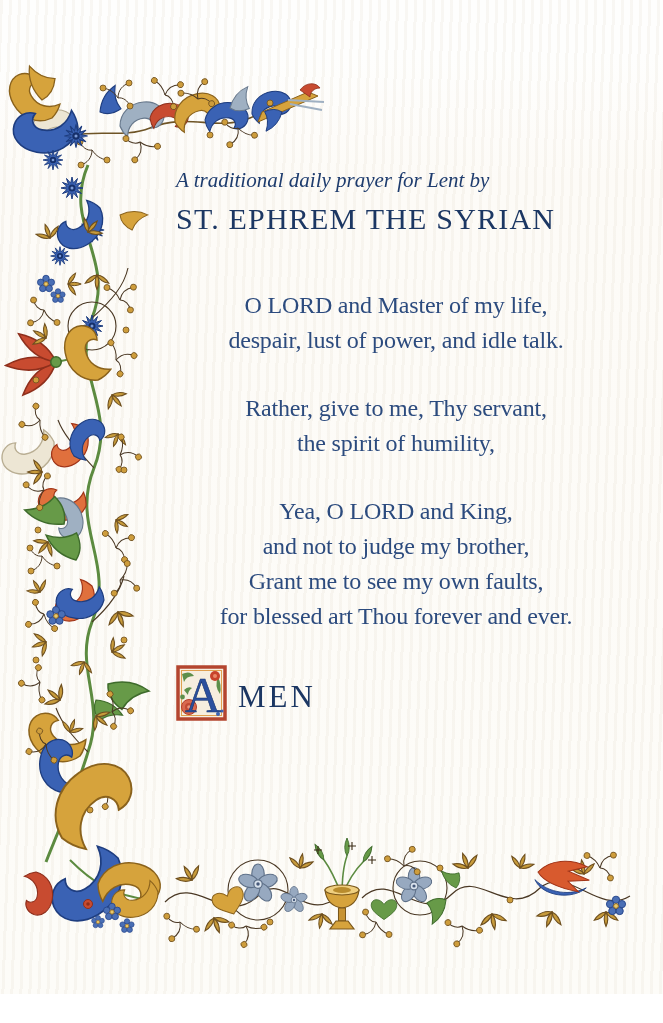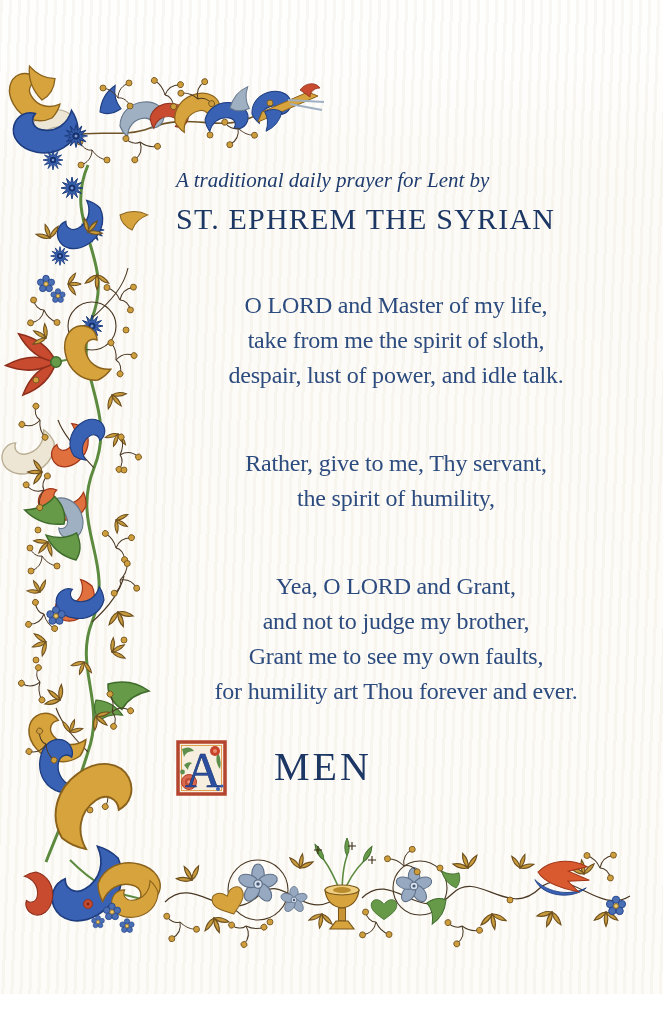--- a/index.html
+++ b/index.html
@@ -9,24 +9,24 @@
   .page::before{content:"";position:absolute;inset:0;z-index:0;
     background:
       repeating-linear-gradient(92deg, rgba(226,218,203,0.20) 0 3px, rgba(255,255,255,0) 3px 9px),
       linear-gradient(180deg,#fefefd 0 55px,#fdfbf7 180px,#fdfcf8 100%);}
   .border-svg{position:absolute;left:0;top:0;z-index:1;}
   .content{position:absolute;left:176px;top:168px;width:440px;z-index:2;}
   .kicker{font-style:italic;font-size:21px;line-height:1.2;color:var(--kicker-navy,#1e3c6e);}
   .title{font-size:30px;letter-spacing:1.2px;margin:9px 0 0;font-weight:normal;color:var(--title-navy,#1c3763);}
   .stanzas{margin-top:52px;}
   .stanza{font-size:24px;line-height:35px;letter-spacing:-0.2px;color:var(--body-navy,#2c4b7e);text-align:center;}
-  .stanza + .stanza{margin-top:53px;}
+  .stanza + .stanza{margin-top:33px;}
   .line{white-space:nowrap;}
   .amen{margin-top:30px;display:flex;align-items:flex-end;}
-  .amen-rest{font-size:40px;letter-spacing:3px;padding:0 0 7px 10px;color:var(--title-navy,#1c3763);margin-left:36px;}
+  .amen-rest{font-size:31px;letter-spacing:3px;padding:0 0 7px 10px;color:var(--title-navy,#1c3763);}
 </style>
 </head>
 <body>
 
 <div class="page">
 
   <svg class="border-svg" width="663" height="1023" viewBox="0 0 663 1023" aria-hidden="true">
     <defs>
       <path id="curl" d="M0,0 C1,-13 12,-23 27,-23 C40,-23 48,-15 47,-6 C46,1 40,6 33,5 C36,0 33,-6 26,-6 C15,-6 8,2 7,12 Q2,7 0,0 Z"></path>
       <path id="leafp" d="M0,0 Q9,-13 24,-14 Q16,-4 18,7 Q6,8 0,0 Z"></path>
@@ -255,32 +255,31 @@
     </g>
   </svg>
 
   <div class="content">
     <div class="kicker">A traditional daily prayer for Lent by</div>
     <h1 class="title">ST. EPHREM THE SYRIAN</h1>
 
     <div class="stanzas">
         <div class="stanza">
           <div class="line">O LORD and Master of my life,</div>
-          <div class="line">take from me the spirit of sloth,</div>
           <div class="line">despair, lust of power, and idle talk.</div>
         </div>
         <div class="stanza">
           <div class="line">Rather, give to me, Thy servant,</div>
           <div class="line">the spirit of humility,</div>
         </div>
         <div class="stanza">
-          <div class="line">Yea, O LORD and Grant,</div>
+          <div class="line">Yea, O LORD and King,</div>
           <div class="line">and not to judge my brother,</div>
           <div class="line">Grant me to see my own faults,</div>
-          <div class="line">for humility art Thou forever and ever.</div>
+          <div class="line">for blessed art Thou forever and ever.</div>
         </div>
       </div>
 
     <div class="amen">
       <svg width="52" height="58" viewBox="0 0 52 58" aria-hidden="true">
         <rect x="2" y="3" width="47" height="52" fill="#f6eedf" stroke="#b4452f" stroke-width="3.5"></rect>
         <rect x="5.5" y="6.5" width="40" height="45" fill="none" stroke="#e0a04f" stroke-width="1"></rect>
         <path d="M6,10 Q14,6 18,12 Q10,12 8,18 Z" fill="#5d8f4a"></path>
         <path d="M44,30 Q38,22 42,13 Q46,21 44,30 Z" fill="#5d8f4a"></path>
         <path d="M8,26 Q12,22 16,24 Q12,27 12,31 Z" fill="#5d8f4a"></path>

